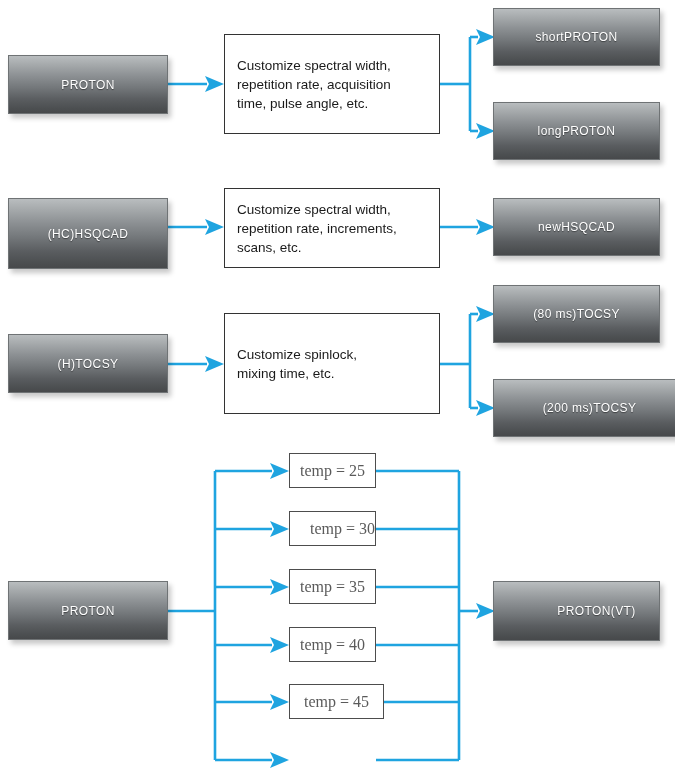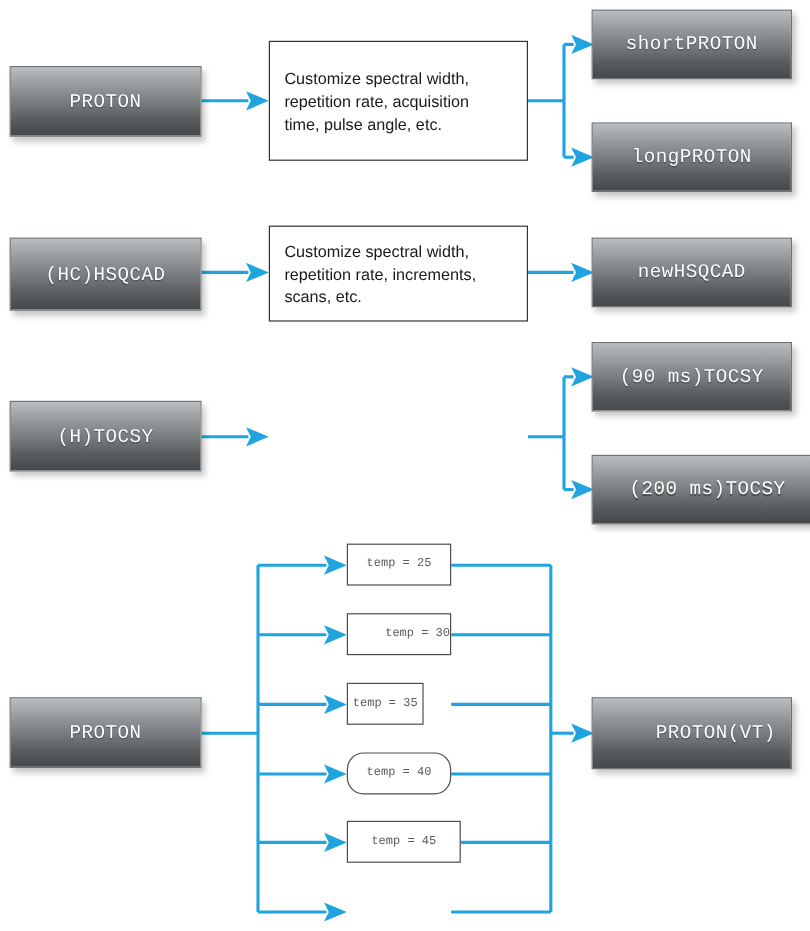--- a/index.html
+++ b/index.html
@@ -31,23 +31,23 @@
         #4c4f51 92%,
         #47494b 100%);
     border: 1px solid #6f7375;
     box-shadow: 3px 4px 5px rgba(0,0,0,0.22);
     display: flex;
     align-items: center;
     justify-content: center;
   }
   .gbox > span {
     color: #ffffff;
-    font-size: 16px;
+    font-size: 12px;
     letter-spacing: 0.4px;
-    font-family: Liberation Mono, monospace;
+    font-family: Liberation Sans, sans-serif;
     text-shadow: 0 1px 1px rgba(0,0,0,0.45);
     white-space: nowrap;
   }
 
   
   .wbox {
     position: absolute;
     box-sizing: border-box;
     background: #ffffff;
     border: 1.5px solid #333333;
@@ -68,22 +68,22 @@
     position: absolute;
     box-sizing: border-box;
     background: #ffffff;
     border: 1.5px solid #4d4d4d;
     display: flex;
     align-items: center;
     justify-content: center;
   }
   .tbox > span {
     color: #5a5a5a;
-    font-size: 10px;
-    font-family: Liberation Mono, monospace;
+    font-size: 16px;
+    font-family: Liberation Serif, serif;
     white-space: nowrap;
   }
 
   
   #wires {
     position: absolute;
     left: 0;
     top: 0;
     width: 675px;
     height: 776px;
@@ -175,61 +175,65 @@
   </div>
 
   <div class="gbox" style="left:493px; top:8px; width:167px; height:58px;">
     <span>shortPROTON</span>
   </div>
 
   <div class="gbox" style="left:493px; top:102px; width:167px; height:58px;">
     <span>longPROTON</span>
   </div>
 
-  <div class="gbox" style="left:8px; top:198px; width:160px; height:61px;">
+  <div class="gbox" style="left:8px; top:198px; width:160px; height:71px;">
     <span>(HC)HSQCAD</span>
   </div>
 
   <div class="wbox" style="left:224px; top:188px; width:216px; height:80px;">
     <span>Customize spectral width,
 repetition rate, increments,
 scans, etc.</span>
   </div>
 
   <div class="gbox" style="left:8px; top:334px; width:160px; height:59px;">
     <span>(H)TOCSY</span>
   </div>
 
   <div class="gbox" style="left:493px; top:198px; width:167px; height:58px;">
     <span>newHSQCAD</span>
   </div>
 
+  <div class="wbox" style="left:224px; top:313px; width:216px; height:101px;">
+    <span>Customize spinlock,
+mixing time, etc.</span>
+  </div>
 
   <div class="gbox" style="left:493px; top:285px; width:167px; height:58px;">
-    <span>(90 ms)TOCSY</span>
+    <span>(80 ms)TOCSY</span>
   </div>
 
   <div class="gbox" style="left:493px; top:379px; width:193px; height:58px;">
     <span>(200 ms)TOCSY</span>
   </div>
 
   <div class="gbox" style="left:8px; top:581px; width:160px; height:59px;">
     <span>PROTON</span>
   </div>
 
   <div class="tbox" style="left:289px; top:453px; width:87px; height:35px;">
     <span>temp = 25</span>
   </div>
   <div class="tbox" style="left:289px; top:511px; width:87px; height:35px;justify-content:flex-end;">
     <span>temp = 30</span>
   </div>
-  <div class="tbox" style="left:289px; top:569px; width:64px; height:35px;text-align:right;">
+  <div class="tbox" style="left:289px; top:569px; width:87px; height:35px;text-align:right;">
     <span>temp = 35</span>
   </div>
-  <div class="tbox" style="left:289px; top:627px; width:87px; height:35px;border-radius:14px;">
+  <div class="tbox" style="left:289px; top:627px; width:87px; height:35px;">
     <span>temp = 40</span>
   </div>
   <div class="tbox" style="left:289px; top:684px; width:95px; height:35px;">
     <span>temp = 45</span>
   </div>
 
   <div class="gbox" style="left:493px; top:581px; width:167px; height:60px;padding-left:40px;">
     <span>PROTON(VT)</span>
   </div>
 

